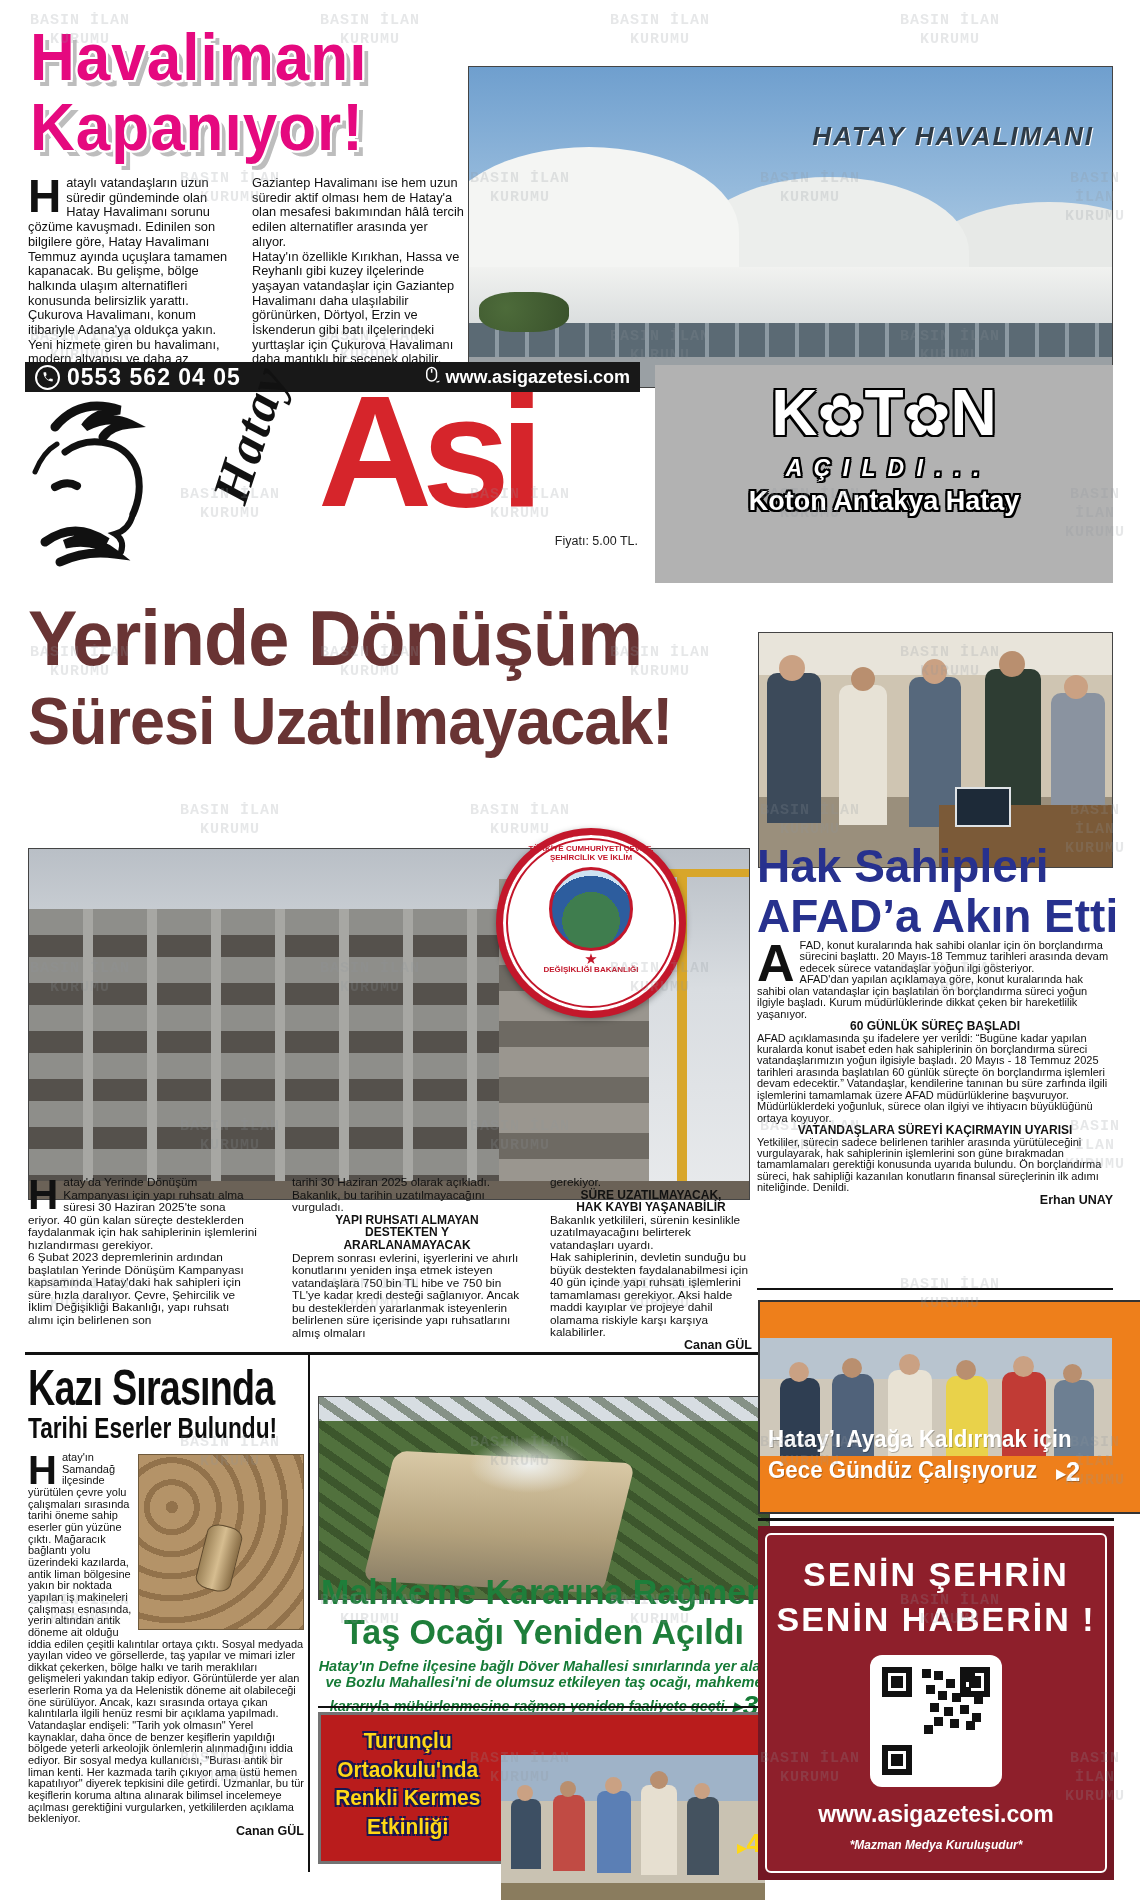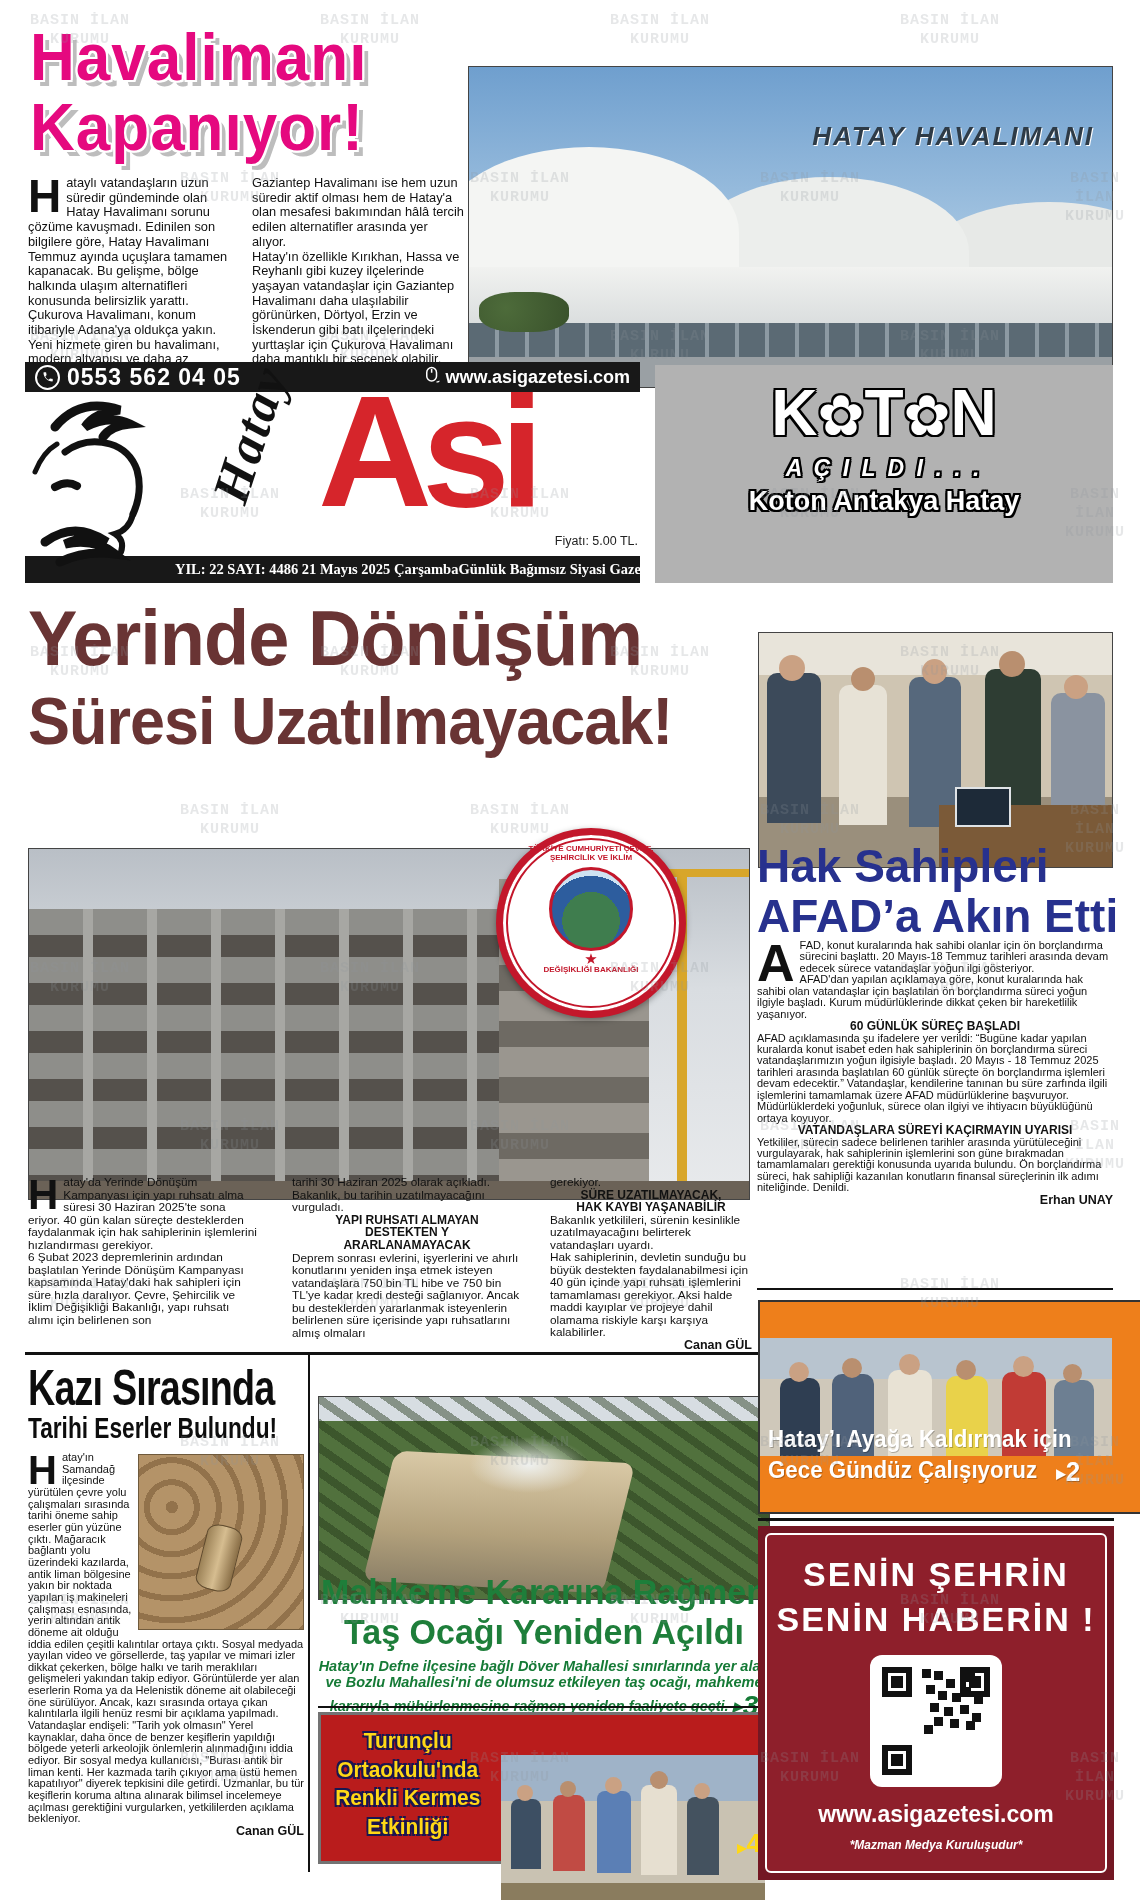--- a/index.html
+++ b/index.html
@@ -99,24 +99,20 @@
       </g>
     </svg>
   </div>
 
   <div class="abs" style="left:180px;top:405px;font-family:'Liberation Serif',serif;font-style:italic;font-weight:bold;font-size:52px;color:#111;transform:rotate(-72deg);transform-origin:center;z-index:2;letter-spacing:2px;">Hatay</div>
 
   <div class="abs asi" style="left:318px;top:388px;font-size:158px;z-index:1;">Asi</div>
 
   <div class="abs" style="left:470px;top:534px;width:168px;text-align:right;font-size:12.5px;color:#222;z-index:3;">Fiyatı: 5.00 TL.</div>
 
-  <div class="blackbar" style="left:25px;top:556px;width:615px;height:27px;padding:0 8px 0 150px;justify-content:space-between;z-index:2;">
-    <span class="datebar-txt">YIL: 22    SAYI: 4486    21 Mayıs 2025 Çarşamba</span>
-    <span class="datebar-txt">Günlük Bağımsız Siyasi Gazete</span>
-  </div>
 
   <div class="abs" style="left:655px;top:365px;width:458px;height:218px;background:#b2b2b2;text-align:center;box-sizing:border-box;padding-top:16px;">
     <div style="font-size:64px;font-weight:900;color:#fff;line-height:1;" class="outline-blk"><span>K</span><span style="font-family:'DejaVu Sans',sans-serif;font-size:56px;">✿</span><span>T</span><span style="font-family:'DejaVu Sans',sans-serif;font-size:56px;">✿</span><span>N</span></div>
     <div class="outline-blk" style="font-size:23px;font-weight:bold;font-style:italic;color:#fff;margin-top:10px;letter-spacing:3px;">A Ç I L D I . . .</div>
     <div class="outline-blk" style="font-size:27px;font-weight:900;color:#fff;margin-top:4px;">Koton Antakya Hatay</div>
   </div>
 
   <div class="abs maroon" style="left:28px;top:600px;font-size:74px;transform:scaleY(1.05);transform-origin:left top;letter-spacing:-1px;">Yerinde Dönüşüm</div>
   <div class="abs maroon" style="left:28px;top:688px;font-size:63px;transform:scaleY(1.05);transform-origin:left top;letter-spacing:-1px;">Süresi Uzatılmayacak!</div>
 

